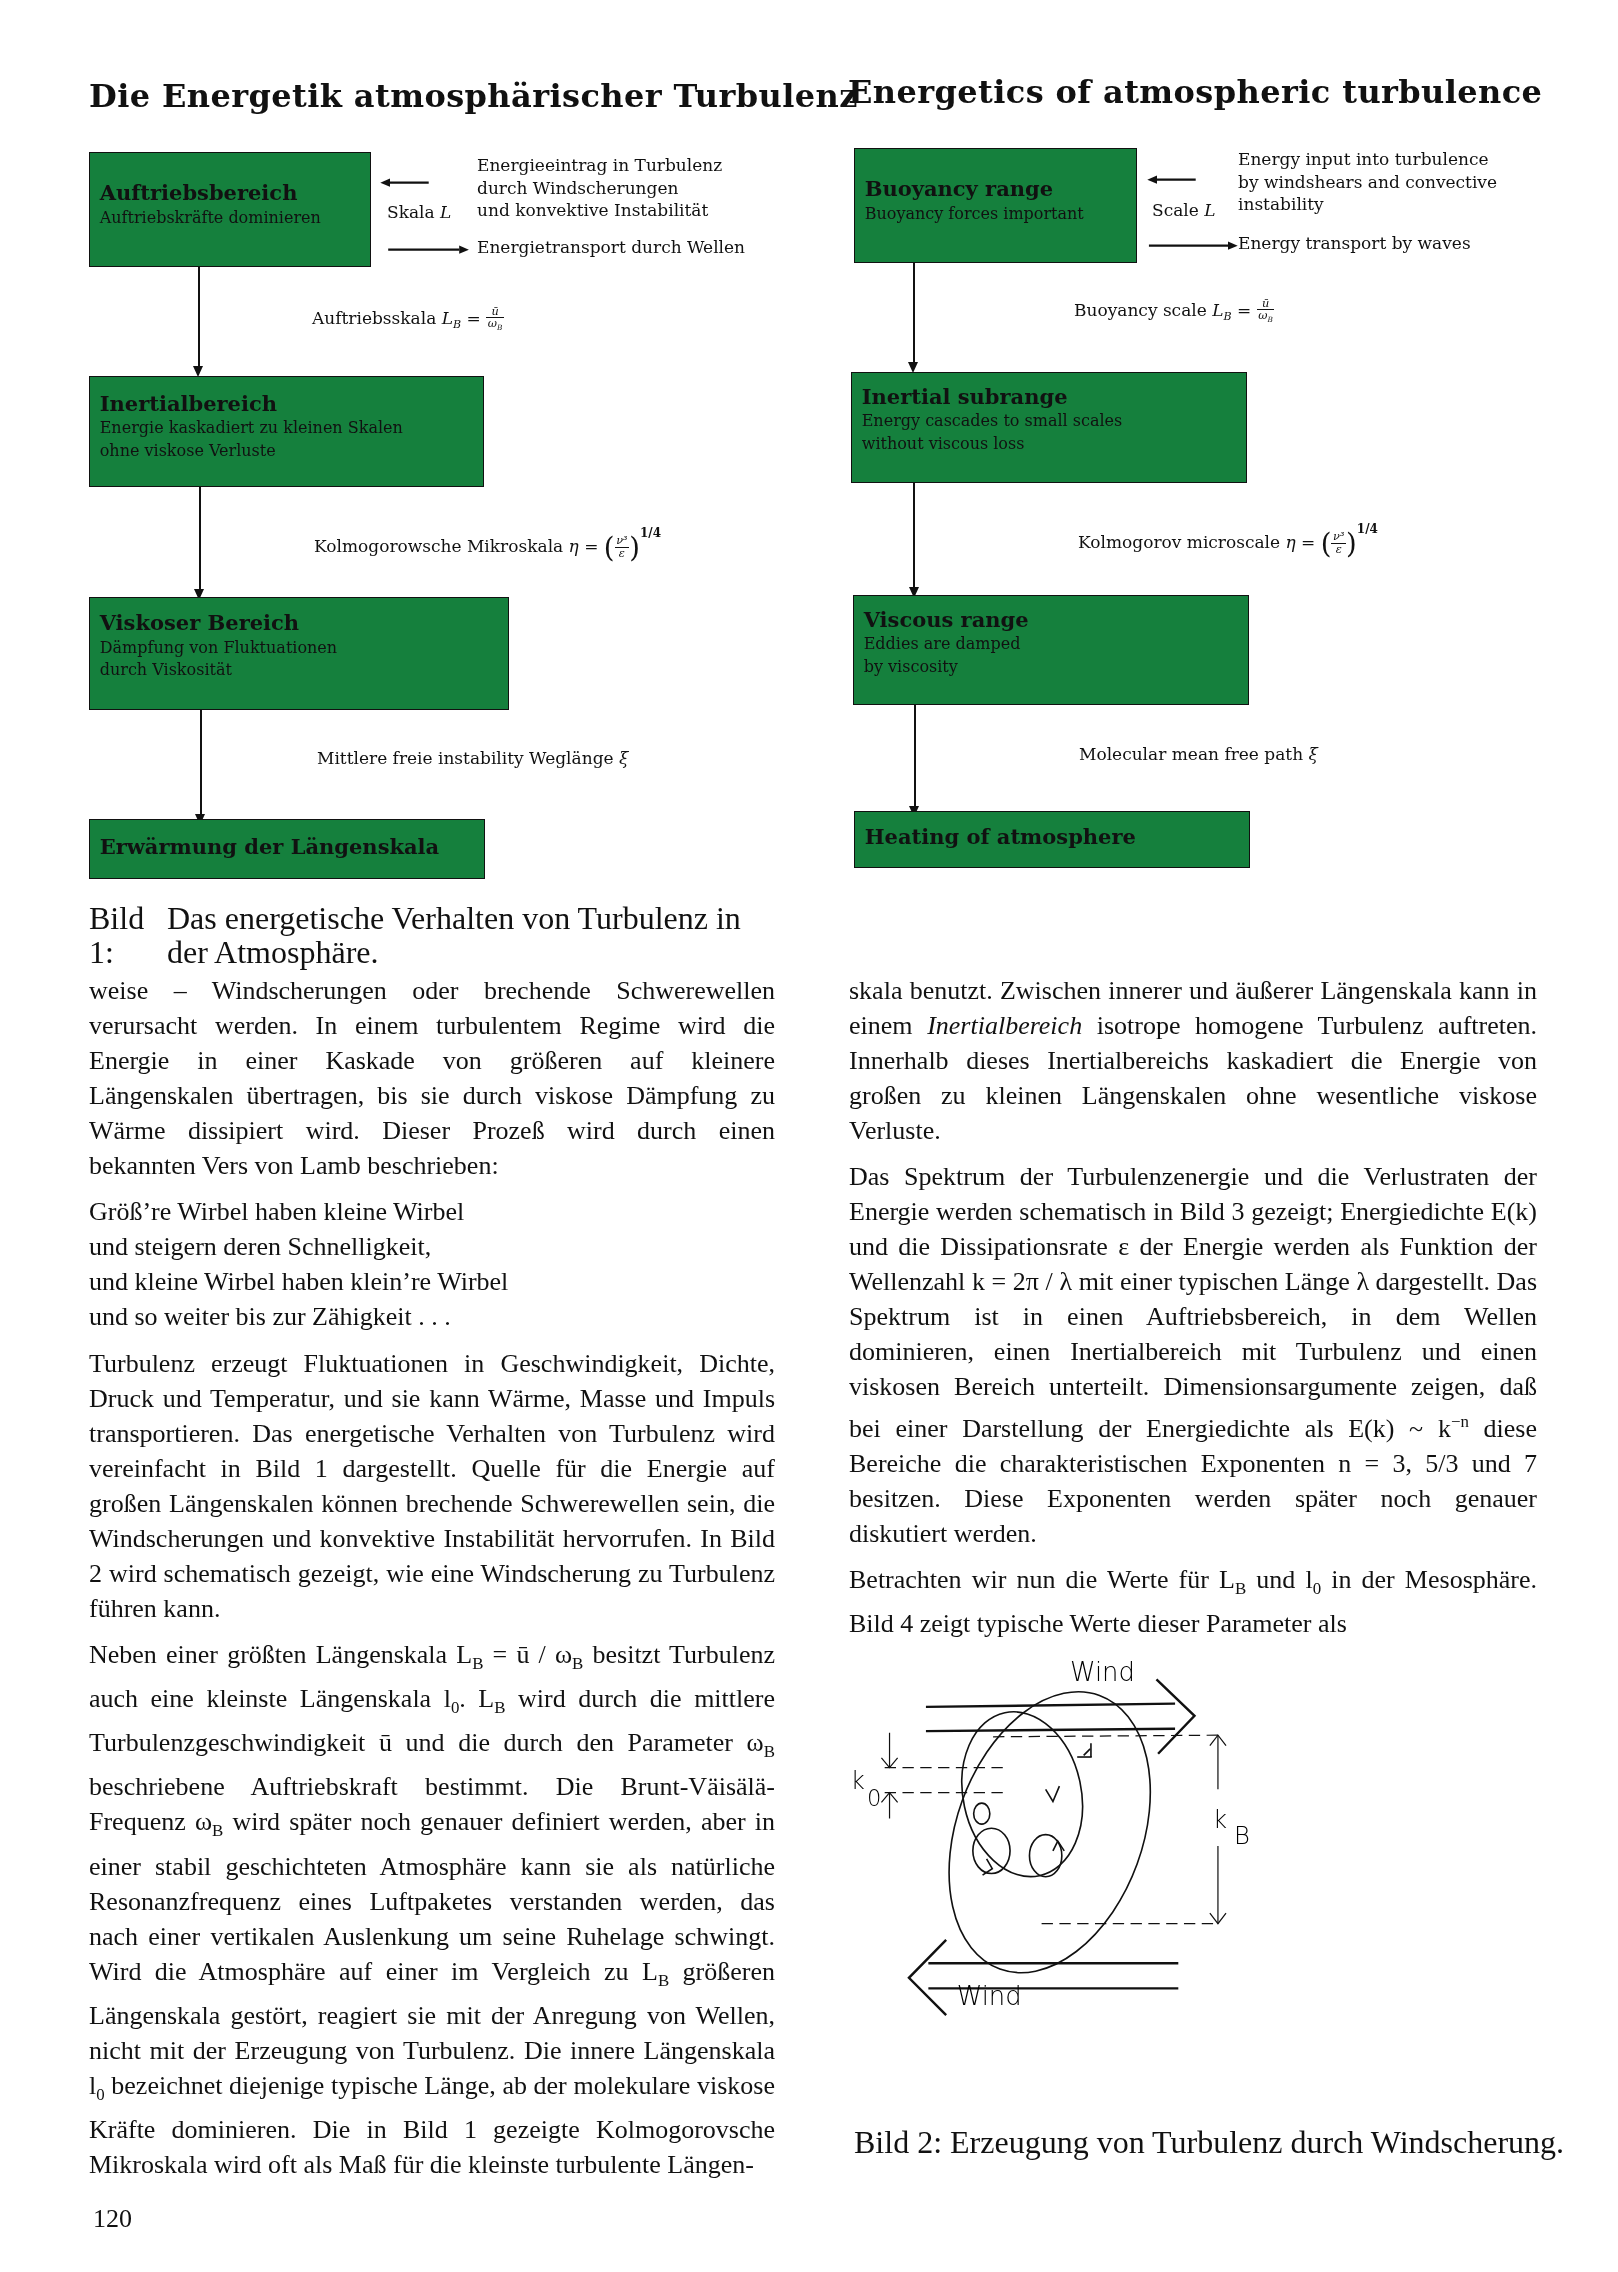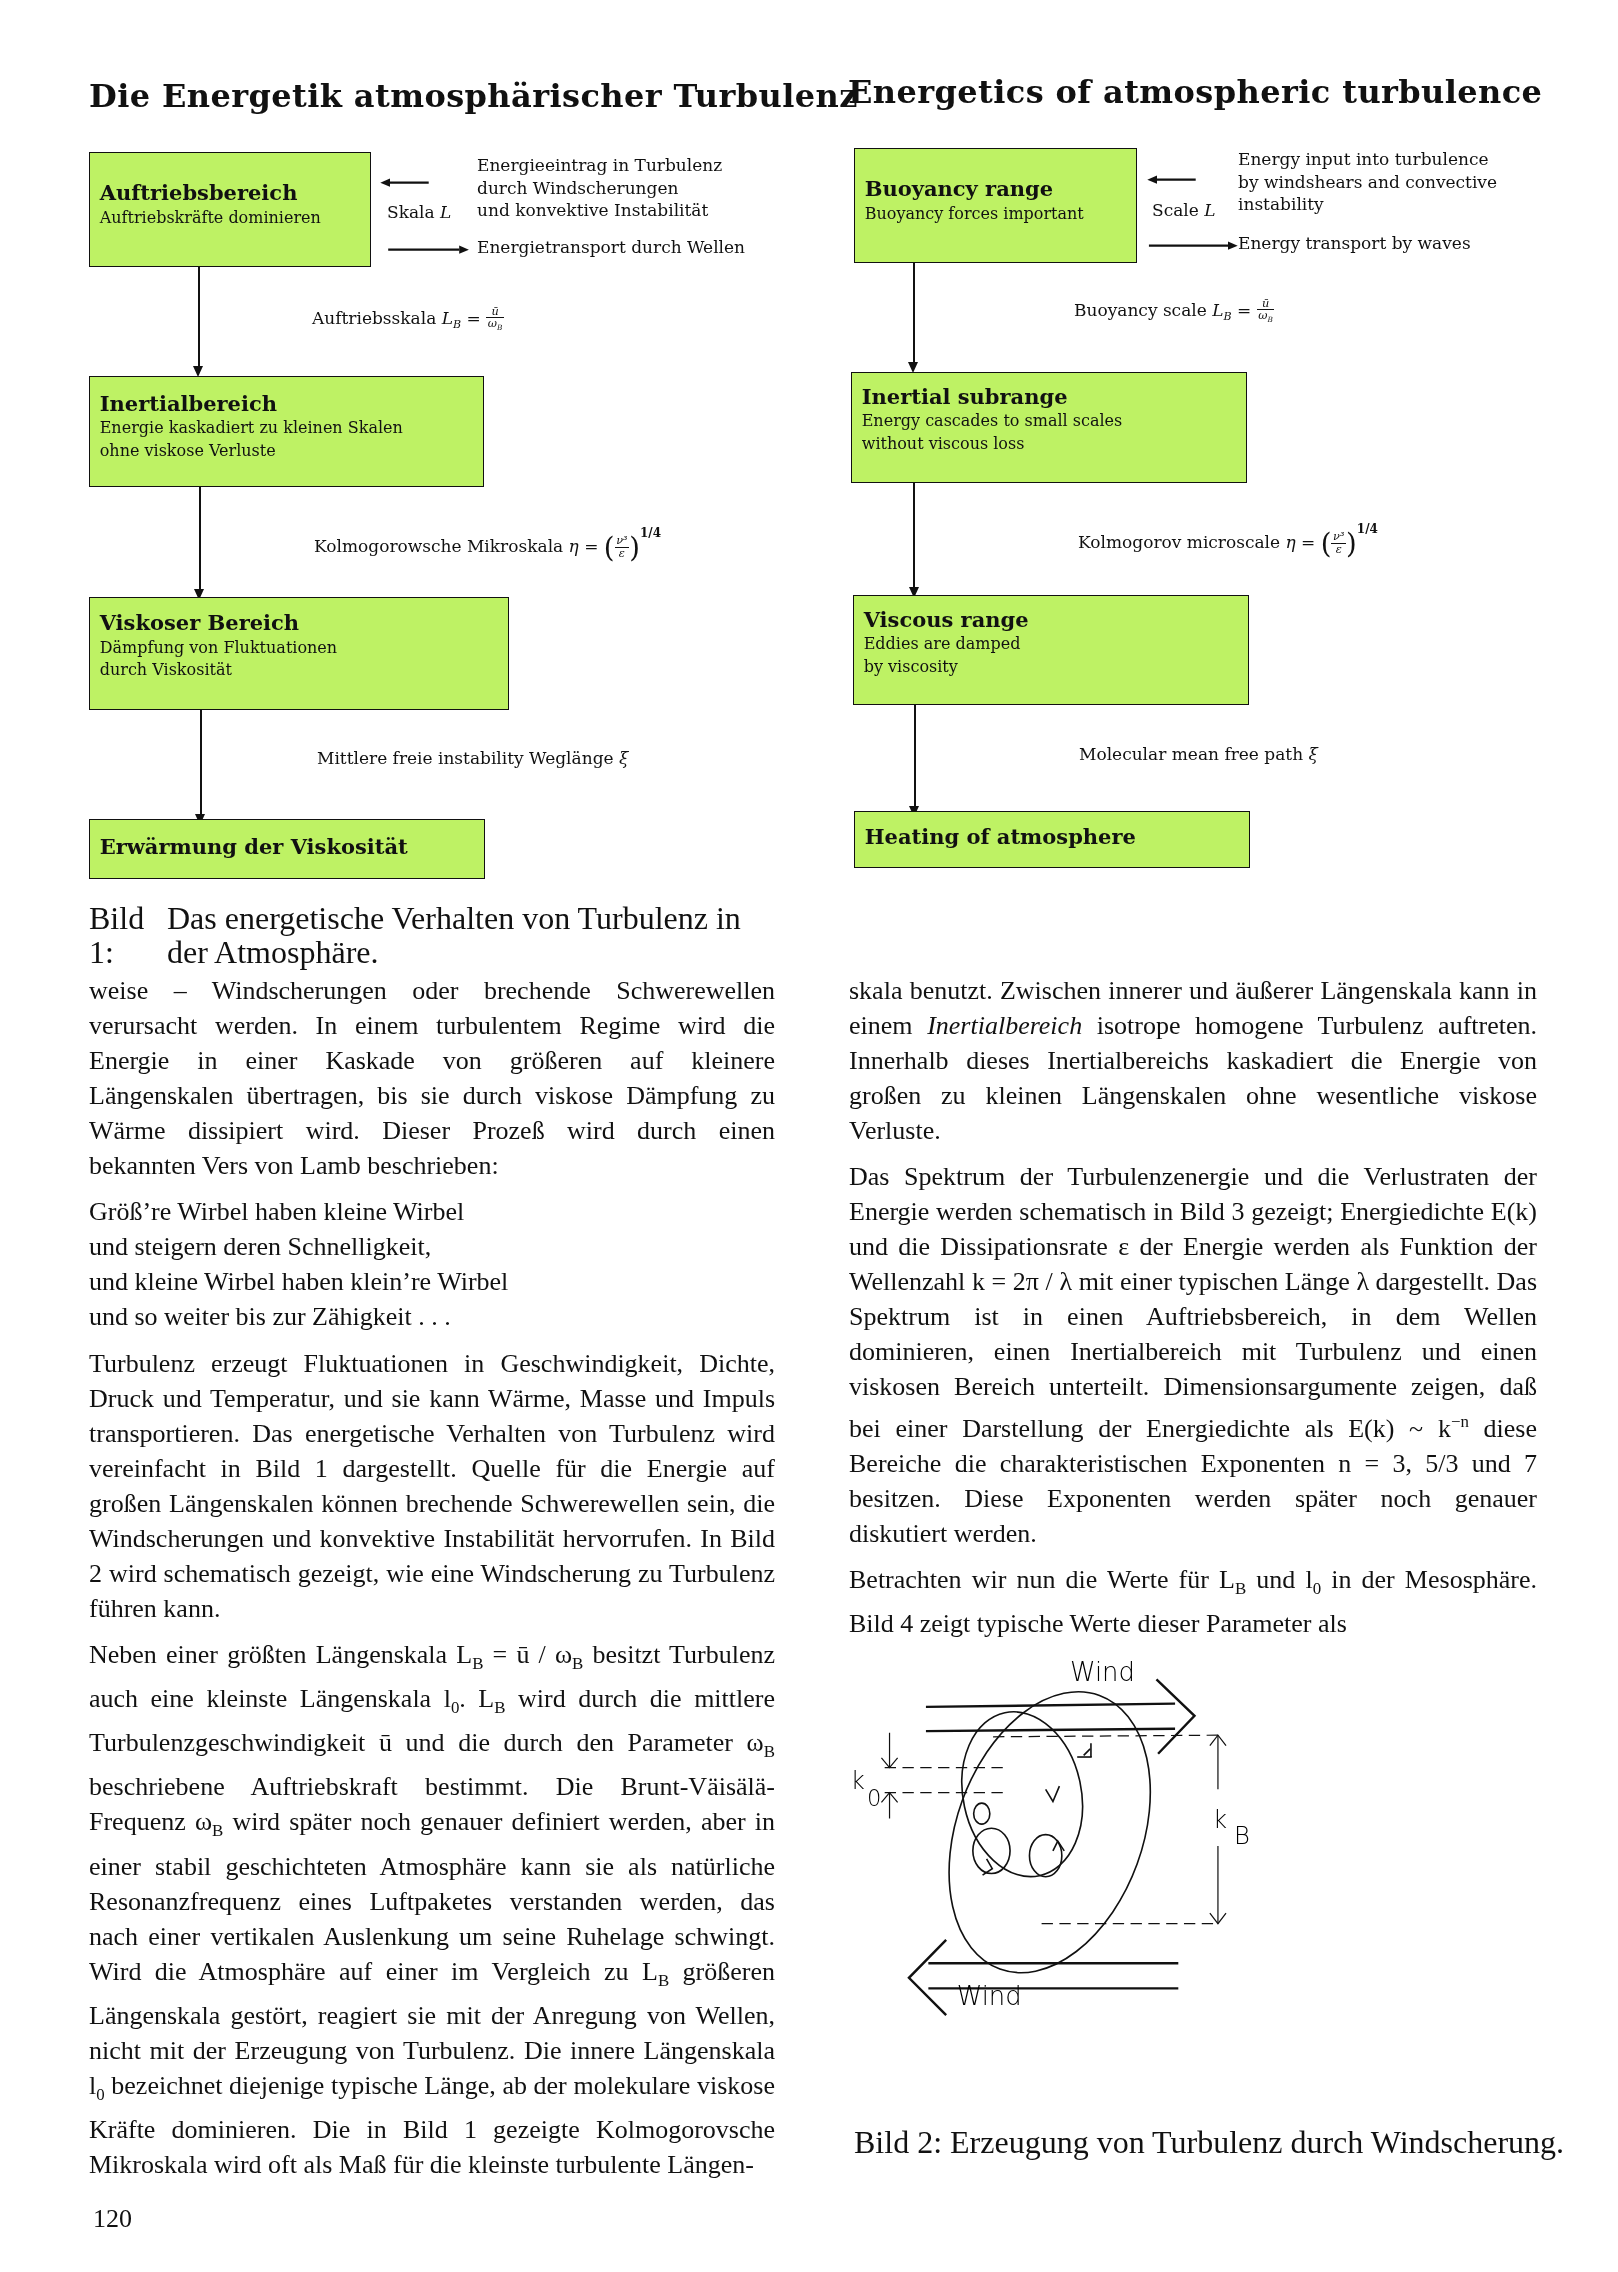--- a/index.html
+++ b/index.html
@@ -1,20 +1,20 @@
 <!DOCTYPE html>
 <html style="font-size:13px"><head>
 <meta charset="utf-8">
 <style>
   html, body { margin: 0; padding: 0; background: #ffffff; }
   body { width: 1618px; height: 2273px; position: relative; overflow: hidden;
          font-family: "Liberation Serif", "DejaVu Serif", serif; color: #111; }
   .abs { position: absolute; }
   .title { font-family: "DejaVu Serif", serif; font-weight: bold; font-size: 32px; white-space: nowrap; letter-spacing: 0.4px; }
-  .box { position: absolute; border: 1.6px solid #111; background: #bef264; box-sizing: border-box; padding: 8px 9.7px; }
+  .box { position: absolute; border: 1.6px solid #111; background: #15803d; box-sizing: border-box; padding: 8px 9.7px; }
   .box-title { font-family: "DejaVu Serif", serif; font-weight: bold; font-size: 21px; line-height: 27.5px; }
   .box-sub { font-family: "DejaVu Serif", serif; font-size: 16px; line-height: 22.7px; }
   .vline { position: absolute; width: 2.4px; background: #111; }
   .arrowhead { position: absolute; width: 0; height: 0; border-left: 5.7px solid transparent; border-right: 5.7px solid transparent; border-top: 11.3px solid #111; }
   .lbl { font-family: "DejaVu Serif", serif; font-size: 17px; white-space: nowrap; }
   .small { font-family: "DejaVu Serif", serif; font-size: 17px; line-height: 22.7px; white-space: nowrap; }
   .caption { font-family: "Liberation Serif", serif; font-size: 32px; line-height: 34px; }
   .body-text { font-family: "Liberation Serif", serif; font-size: 26px; line-height: 35px; text-align: justify; }
   .body-text p { margin: 0 0 11.3px 0; }
   .verse { font-family: "Liberation Serif", serif; font-size: 26px; line-height: 35px; margin: 0 0 11.3px 0; }
@@ -87,21 +87,21 @@
   <div class="box-sub">durch Viskosität</div>
 </div>
 
 <div class="vline" style="left:200px; top:710px; height:108px;"></div>
 <div class="arrowhead" style="left:195px; top:814px;"></div>
 <div class="abs lbl" style="left:317px; top:748px;">
   <span>Mittlere freie instability Weglänge</span> <i class="m">ξ</i>
 </div>
 
 <div class="box" style="left:89px; top:819px; width:396px; height:60px;">
-  <div class="box-title" style="margin-top:4.9px;">Erwärmung der Viskosität</div>
+  <div class="box-title" style="margin-top:4.9px;">Erwärmung der Längenskala</div>
 </div>
 
 <div class="abs caption" style="left:89px; top:901px; width:696px;">
   <div style="display:flex;">
     <span style="flex:none; width:78px;">Bild 1:</span>
     <span>Das energetische Verhalten von Turbulenz in der Atmosphäre.</span>
   </div>
 </div>
 
 <div class="abs title" style="left:848px; top:73px;">Energetics of atmospheric turbulence</div>

